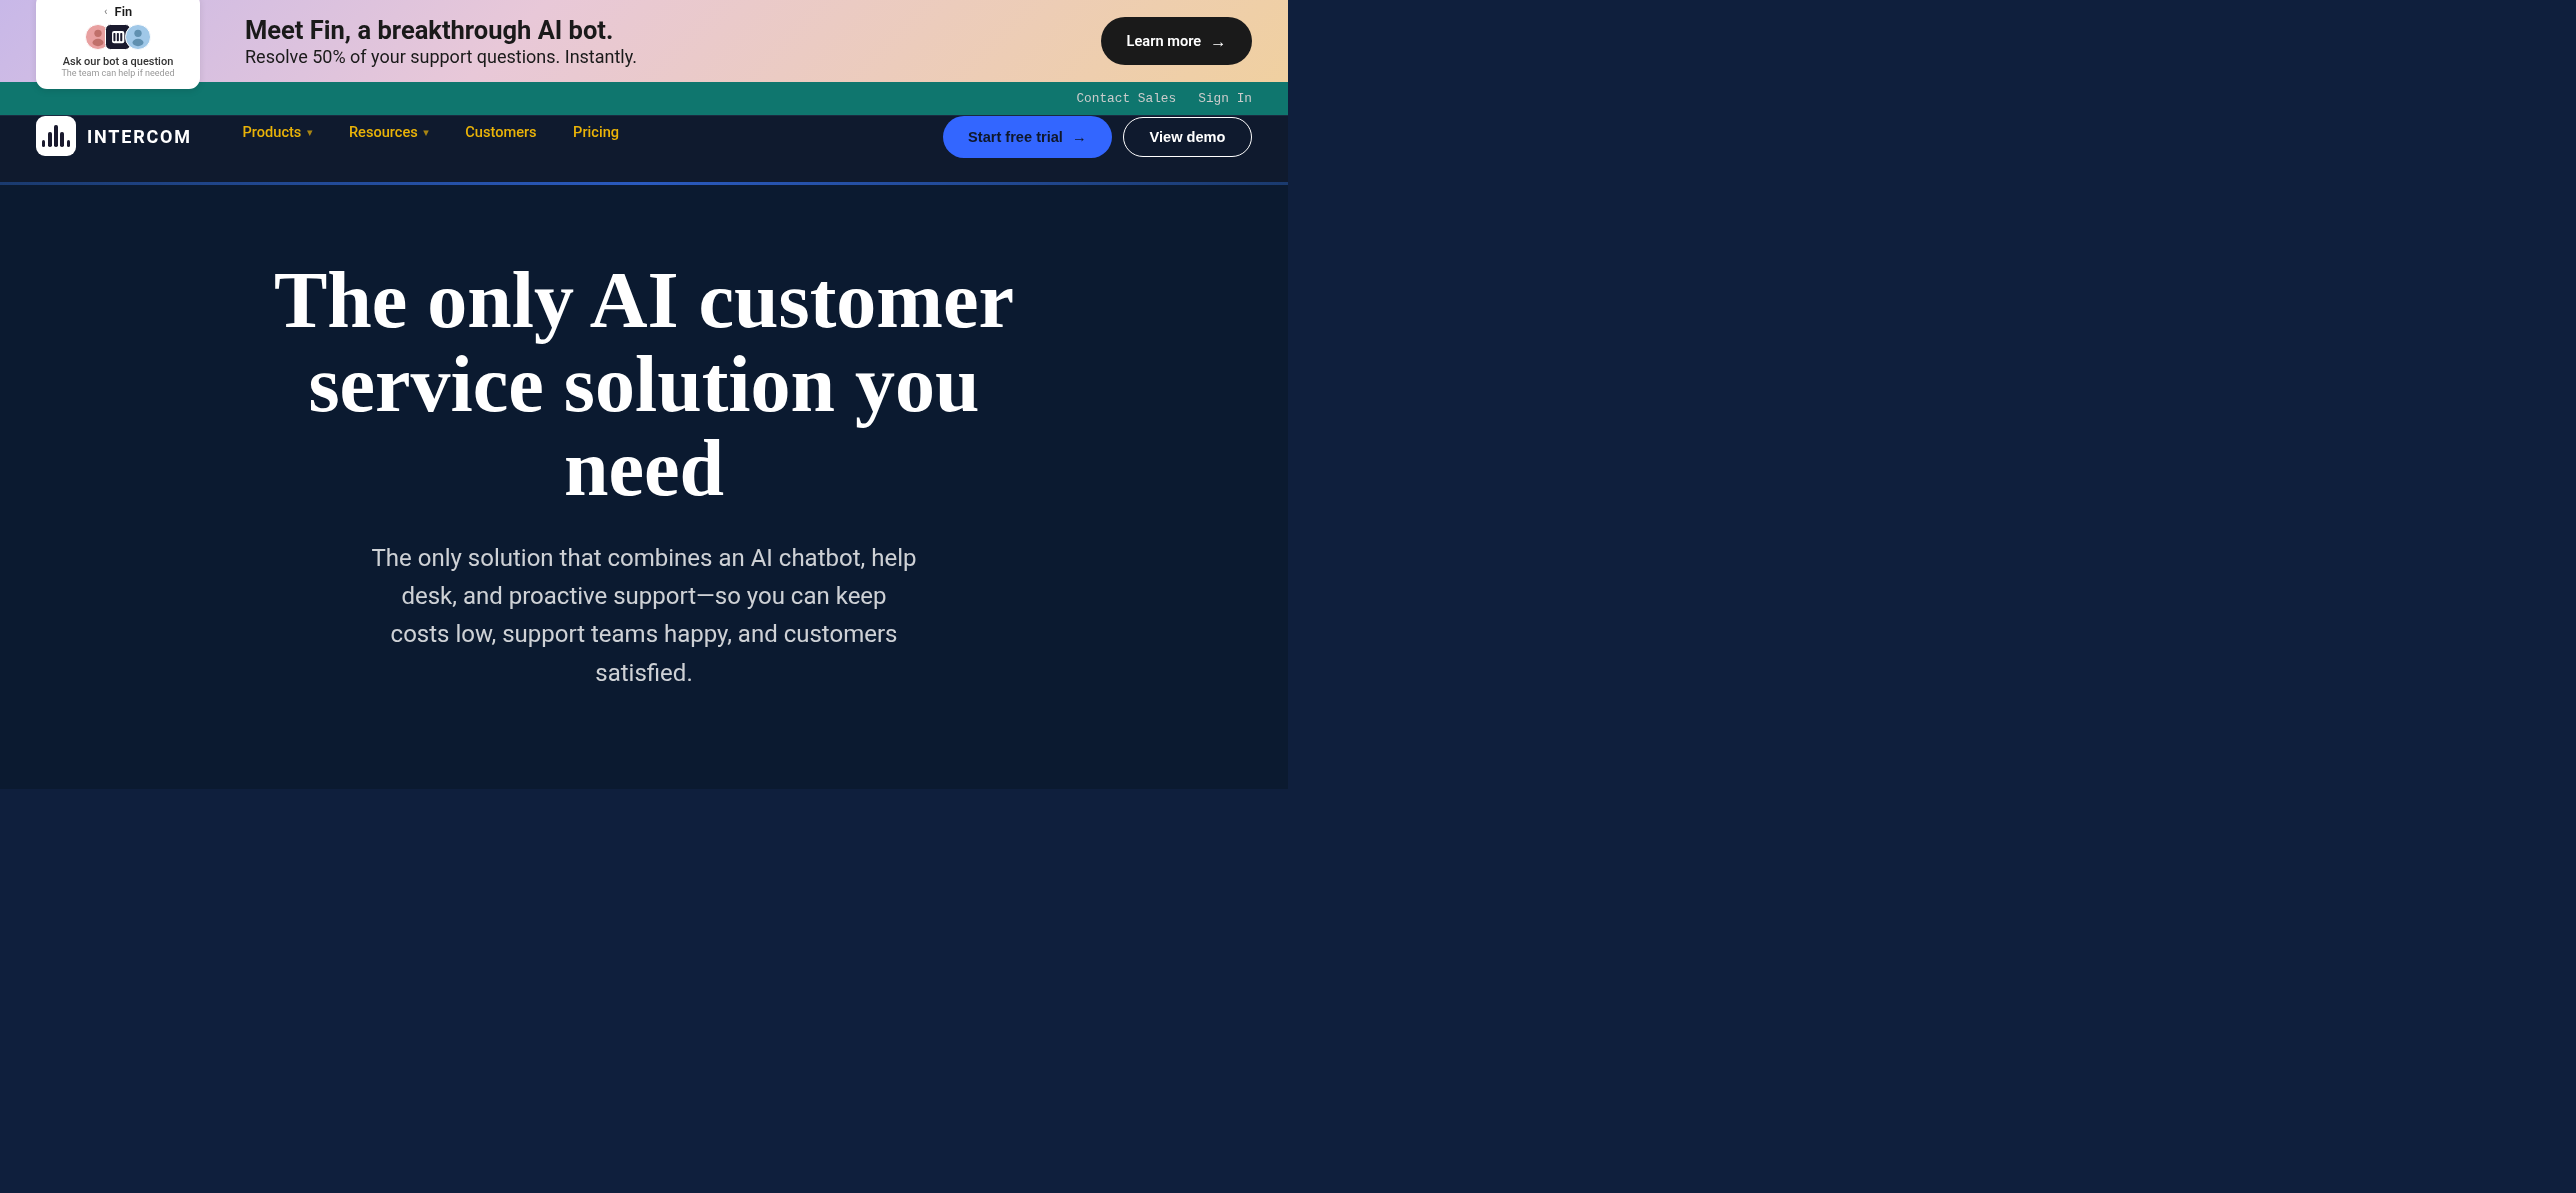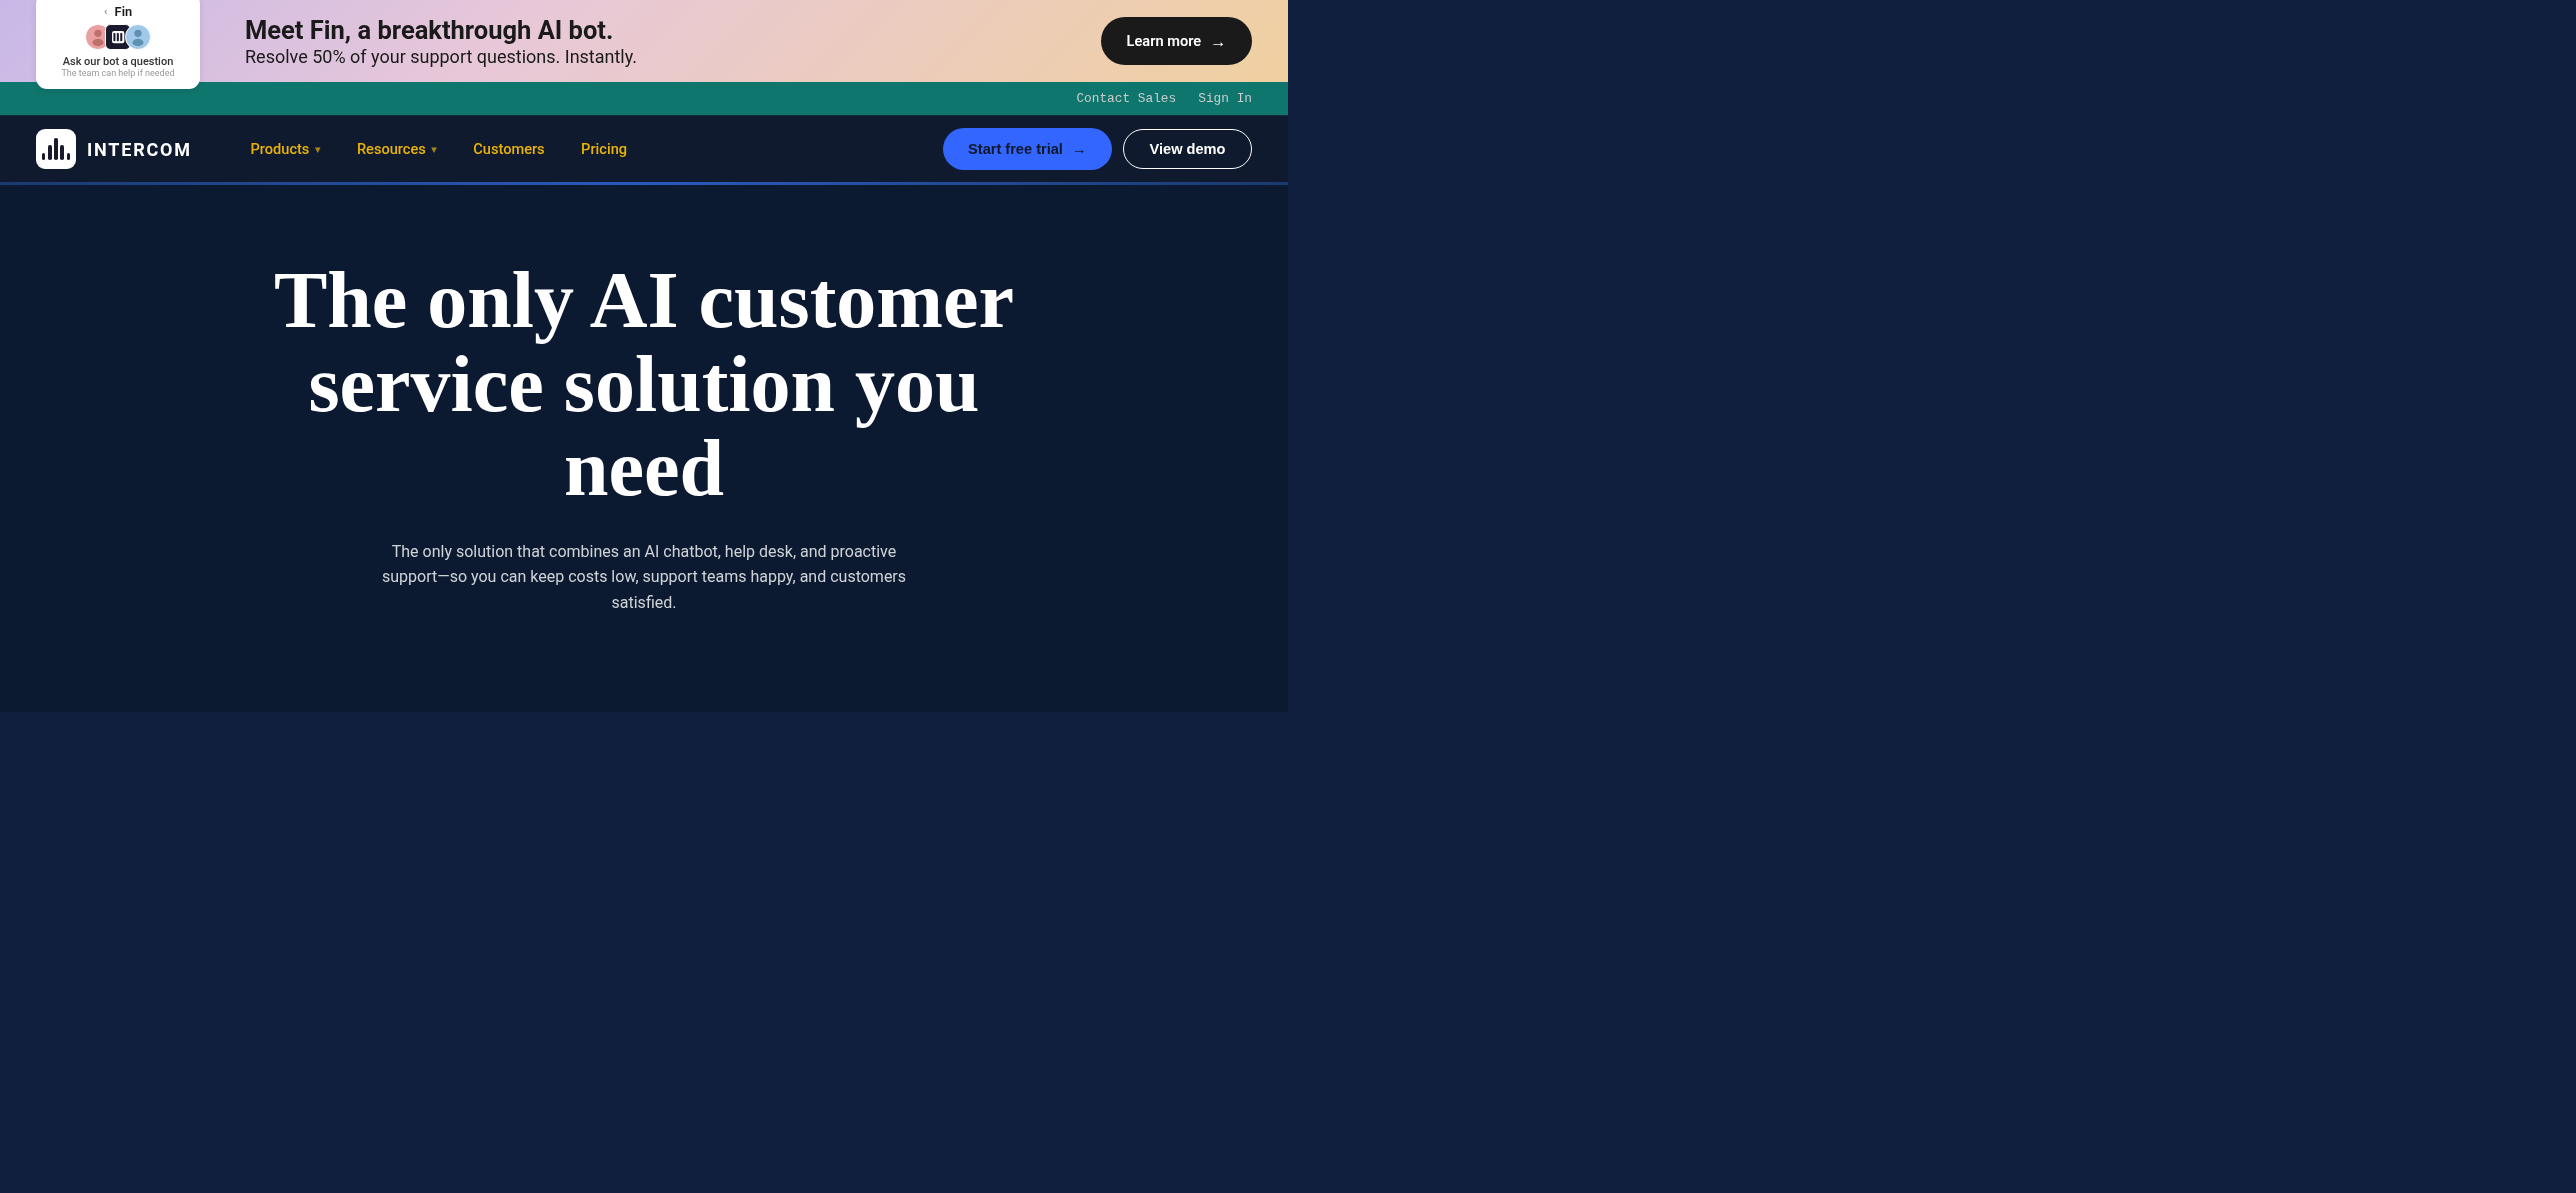--- a/index.html
+++ b/index.html
@@ -158,24 +158,24 @@
       color: #ccc;
       font-size: 12.8px;
       cursor: pointer;
       text-decoration: none;
     }
 
     
     .navbar {
       background: #0f1a2e;
       display: flex;
-      align-items: center;
+      align-items: flex-start;
       padding: 0 36px;
       height: 66px;
-      gap: 8px;
+      gap: 0;
     }
 
     .logo {
       display: flex;
       align-items: center;
       gap: 11px;
       margin-right: 36px;
       text-decoration: none;
     }
 
@@ -284,21 +284,21 @@
       font-size: 80px;
       font-weight: 800;
       color: white;
       line-height: 1.05;
       font-family: Georgia, 'Times New Roman', serif;
       max-width: 821px;
       margin: 0 auto 29px;
     }
 
     .hero-subtitle {
-      font-size: 16px;
+      font-size: 24px;
       color: rgba(255,255,255,0.8);
       max-width: 547px;
       margin: 6px auto;
       line-height: 1.6;
     }
   </style>
 </head>
 <body>
 
 <div class="banner">

